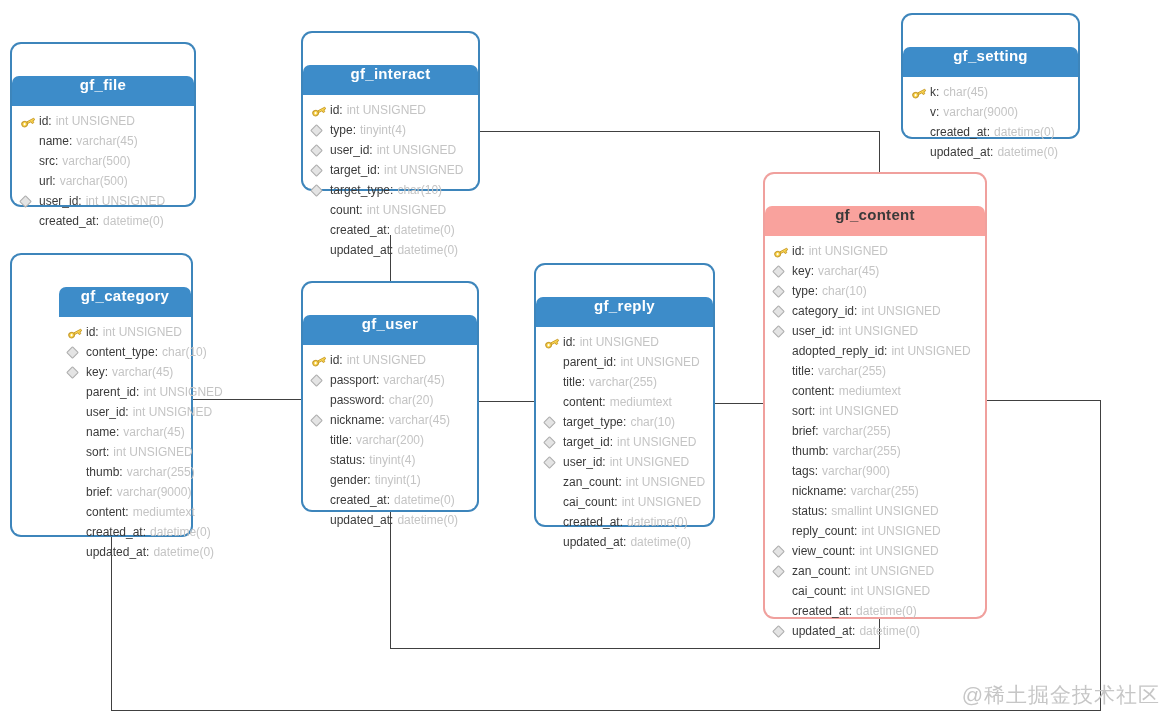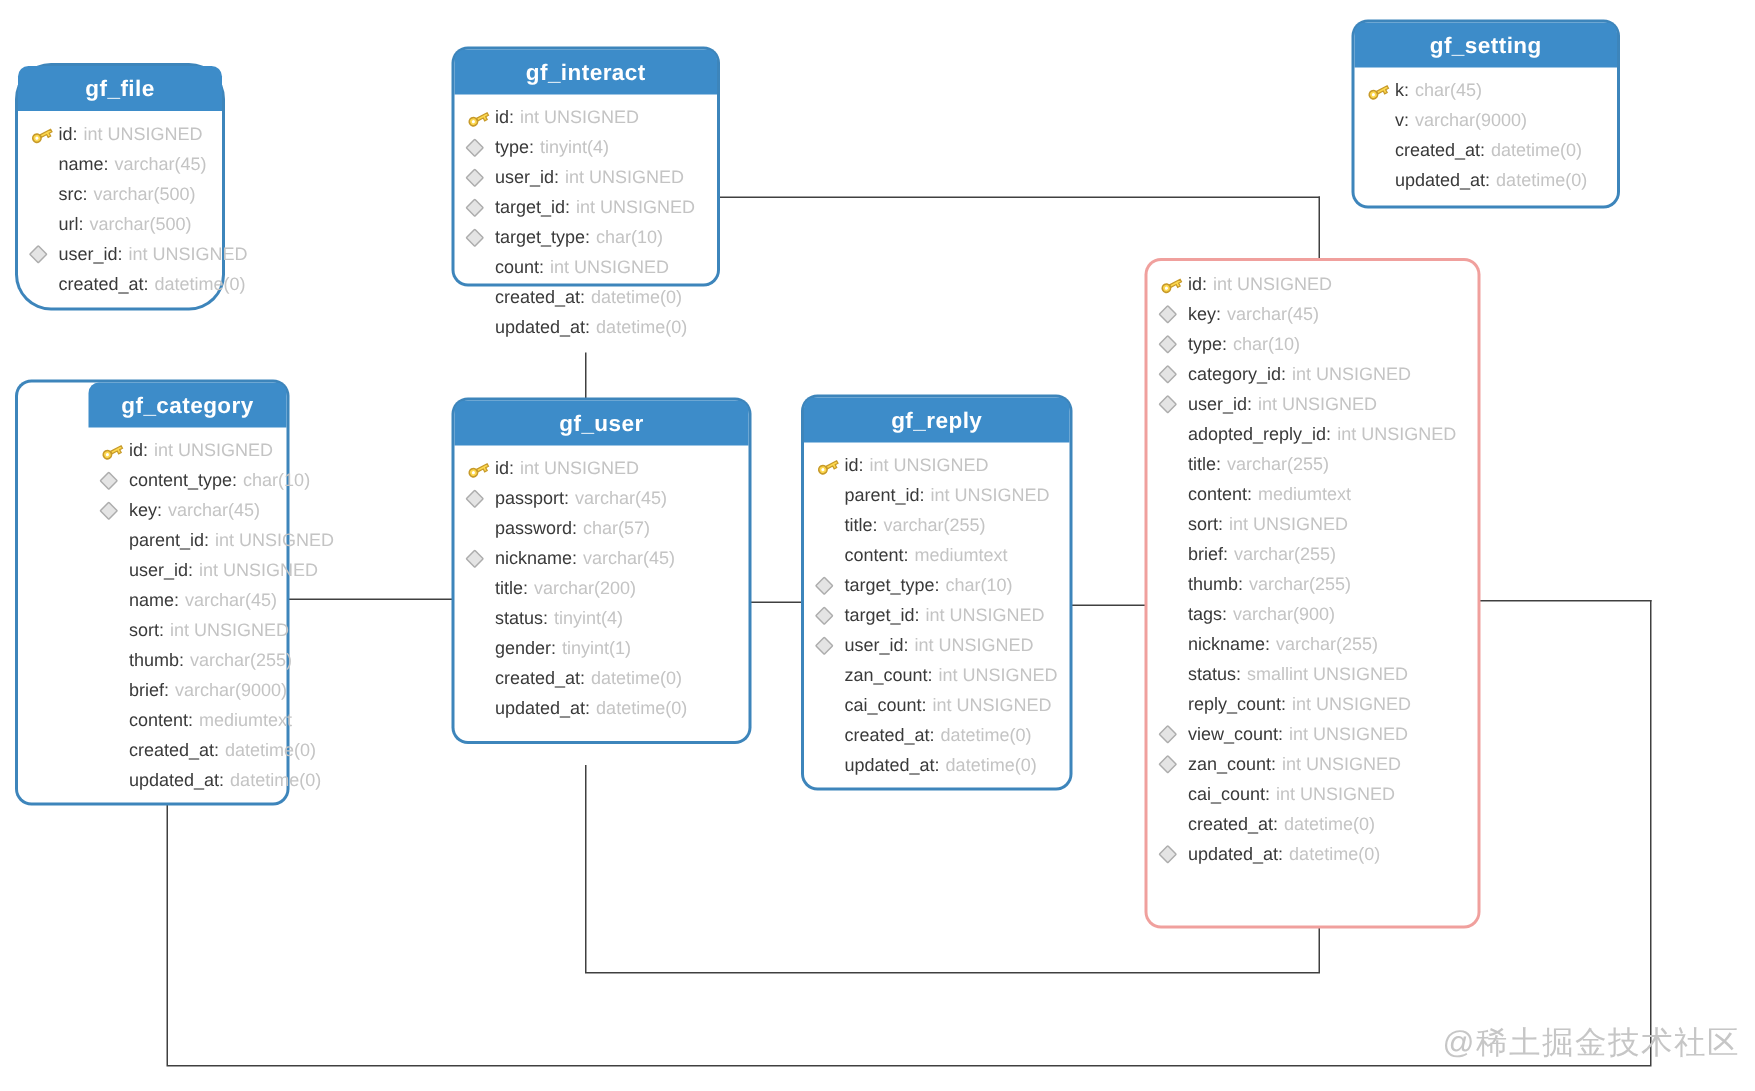--- a/index.html
+++ b/index.html
@@ -1,21 +1,21 @@
 <!DOCTYPE html>
 <html><head>
 <meta charset="utf-8">
 <style>
   html,body{margin:0;padding:0;background:#ffffff;font-family:"Liberation Sans",sans-serif;}
   #canvas{position:relative;width:1170px;height:727px;background:#ffffff;overflow:hidden;}
   .connector{position:absolute;background:#404040;}
   .table{position:absolute;background:#ffffff;border-radius:9px;box-sizing:border-box;
          box-shadow:0 0 0 2px var(--bd);z-index:2;}
-  .table-header{height:30px;border-radius:7px 7px 0 0;display:flex;align-items:center;justify-content:center;
-         background:var(--hd);}
+  .table-header{height:30px;border-radius:7px 7px 0 0;display:flex;align-items:flex-start;justify-content:center;
+         background:var(--hd);margin-top:32px;}
   .table-title{font-size:15px;font-weight:bold;letter-spacing:.3px;}
   .table-body{padding:5px 4px 4px 7px;}
   .row{height:20px;display:flex;align-items:center;white-space:nowrap;}
   .icon-cell{width:20px;display:inline-flex;justify-content:flex-start;align-items:center;flex:0 0 20px;}
   .diamond{width:7px;height:7px;background:#e4e4e4;border:1px solid #adadad;transform:rotate(45deg);
          border-radius:1px;margin-left:2px;}
   .fname{font-size:12px;color:#3a3a3a;}
   .ftype{font-size:12px;color:#c4c4c4;margin-left:4px;}
   .key-svg{display:block;}
   #watermark{position:absolute;font-size:21px;color:#c6c6c6;z-index:5;letter-spacing:1px;}
@@ -33,21 +33,21 @@
       <div class="connector" style="left: 713px; top: 403px; width: 52px; height: 1px;"></div>
       <div class="connector" style="left: 111px; top: 535px; width: 1px; height: 175px;"></div>
       <div class="connector" style="left: 111px; top: 710px; width: 990px; height: 1px;"></div>
       <div class="connector" style="left: 1100px; top: 400px; width: 1px; height: 310px;"></div>
       <div class="connector" style="left: 985px; top: 400px; width: 116px; height: 1px;"></div>
       <div class="connector" style="left: 390px; top: 510px; width: 1px; height: 138px;"></div>
       <div class="connector" style="left: 390px; top: 648px; width: 490px; height: 1px;"></div>
       <div class="connector" style="left: 879px; top: 617px; width: 1px; height: 31px;"></div>
     </div>
   <div id="tables-layer">
-      <div class="table" style="left: 12px; top: 44px; width: 136px; height: 161px; border-radius: 22px; --bd: #3d85bb; --hd: #3d8cc9;">
+      <div class="table" style="left: 12px; top: 44px; width: 182px; height: 161px; --bd: #3d85bb; --hd: #3d8cc9;">
         <div class="table-header">
           <span class="table-title" style="color: rgb(255, 255, 255);">gf_file</span>
         </div>
         <div class="table-body">
           <div class="row">
             <span class="icon-cell">
               <svg width="17" height="17" viewBox="0 0 18 18" class="key-svg">
                 <g transform="rotate(-28 9 9)">
                   <path d="M8 9h8.5v2h-2.2v2.2h-2V11H8z" fill="#fdd84e" stroke="#c79a2a" stroke-width="0.9"></path>
                   <circle cx="5" cy="10" r="2.9" fill="#fdd84e" stroke="#c79a2a" stroke-width="1.2"></circle>
@@ -257,21 +257,21 @@
             <span class="fname">created_at:</span>
             <span class="ftype">datetime(0)</span>
           </div>
           <div class="row">
             <span class="icon-cell"></span>
             <span class="fname">updated_at:</span>
             <span class="ftype">datetime(0)</span>
           </div>
         </div>
       </div>
-      <div class="table" style="left: 303px; top: 267px; width: 196px; height: 227px; --bd: #3d85bb; --hd: #3d8cc9;">
+      <div class="table" style="left: 303px; top: 283px; width: 174px; height: 227px; --bd: #3d85bb; --hd: #3d8cc9;">
         <div class="table-header">
           <span class="table-title" style="color: rgb(255, 255, 255);">gf_user</span>
         </div>
         <div class="table-body">
           <div class="row">
             <span class="icon-cell">
               <svg width="17" height="17" viewBox="0 0 18 18" class="key-svg">
                 <g transform="rotate(-28 9 9)">
                   <path d="M8 9h8.5v2h-2.2v2.2h-2V11H8z" fill="#fdd84e" stroke="#c79a2a" stroke-width="0.9"></path>
                   <circle cx="5" cy="10" r="2.9" fill="#fdd84e" stroke="#c79a2a" stroke-width="1.2"></circle>
@@ -285,21 +285,21 @@
           <div class="row">
             <span class="icon-cell">
               <span class="diamond"></span>
             </span>
             <span class="fname">passport:</span>
             <span class="ftype">varchar(45)</span>
           </div>
           <div class="row">
             <span class="icon-cell"></span>
             <span class="fname">password:</span>
-            <span class="ftype">char(57)</span>
+            <span class="ftype">char(20)</span>
           </div>
           <div class="row">
             <span class="icon-cell">
               <span class="diamond"></span>
             </span>
             <span class="fname">nickname:</span>
             <span class="ftype">varchar(45)</span>
           </div>
           <div class="row">
             <span class="icon-cell"></span>
@@ -398,20 +398,23 @@
             <span class="ftype">datetime(0)</span>
           </div>
           <div class="row">
             <span class="icon-cell"></span>
             <span class="fname">updated_at:</span>
             <span class="ftype">datetime(0)</span>
           </div>
         </div>
       </div>
       <div class="table" style="left: 765px; top: 174px; width: 220px; height: 443px; --bd: #f0a09d; --hd: #f9a29d;">
+        <div class="table-header">
+          <span class="table-title" style="color: rgb(58, 58, 58);">gf_content</span>
+        </div>
         <div class="table-body">
           <div class="row">
             <span class="icon-cell">
               <svg width="17" height="17" viewBox="0 0 18 18" class="key-svg">
                 <g transform="rotate(-28 9 9)">
                   <path d="M8 9h8.5v2h-2.2v2.2h-2V11H8z" fill="#fdd84e" stroke="#c79a2a" stroke-width="0.9"></path>
                   <circle cx="5" cy="10" r="2.9" fill="#fdd84e" stroke="#c79a2a" stroke-width="1.2"></circle>
                   <circle cx="5" cy="10" r="1.1" fill="#ffffff"></circle>
                 </g>
               </svg>

